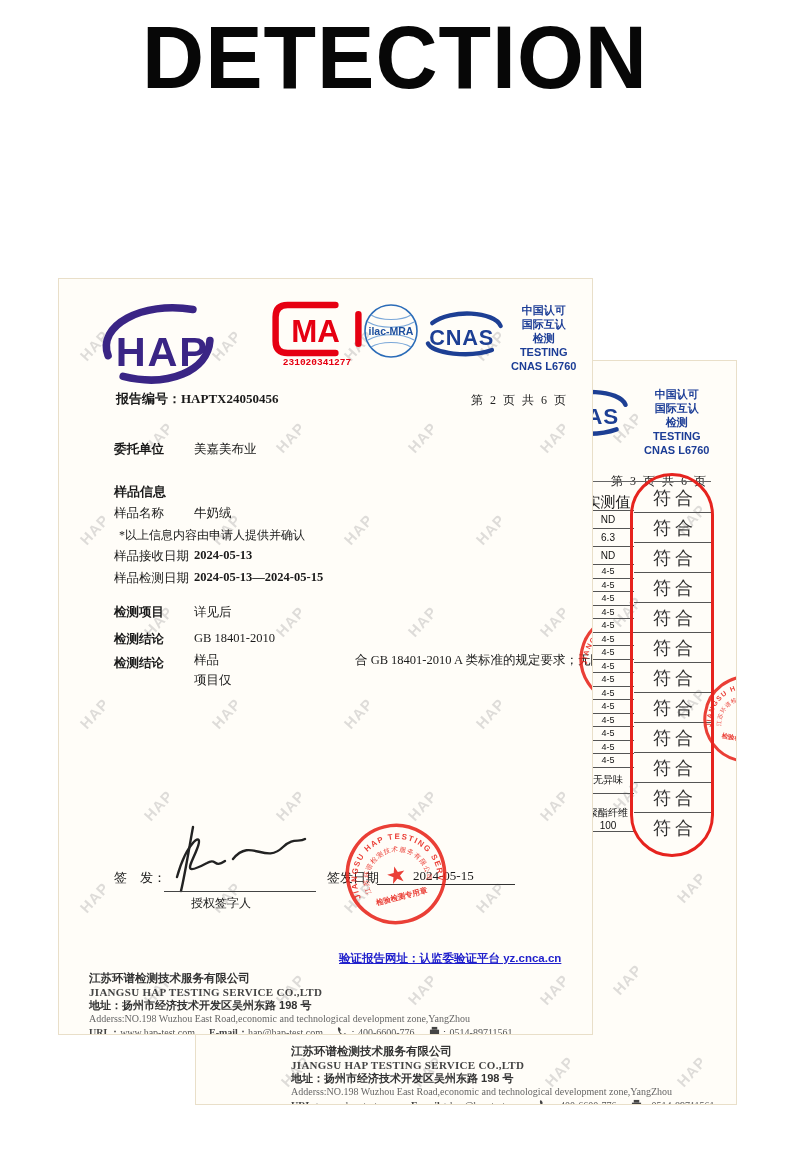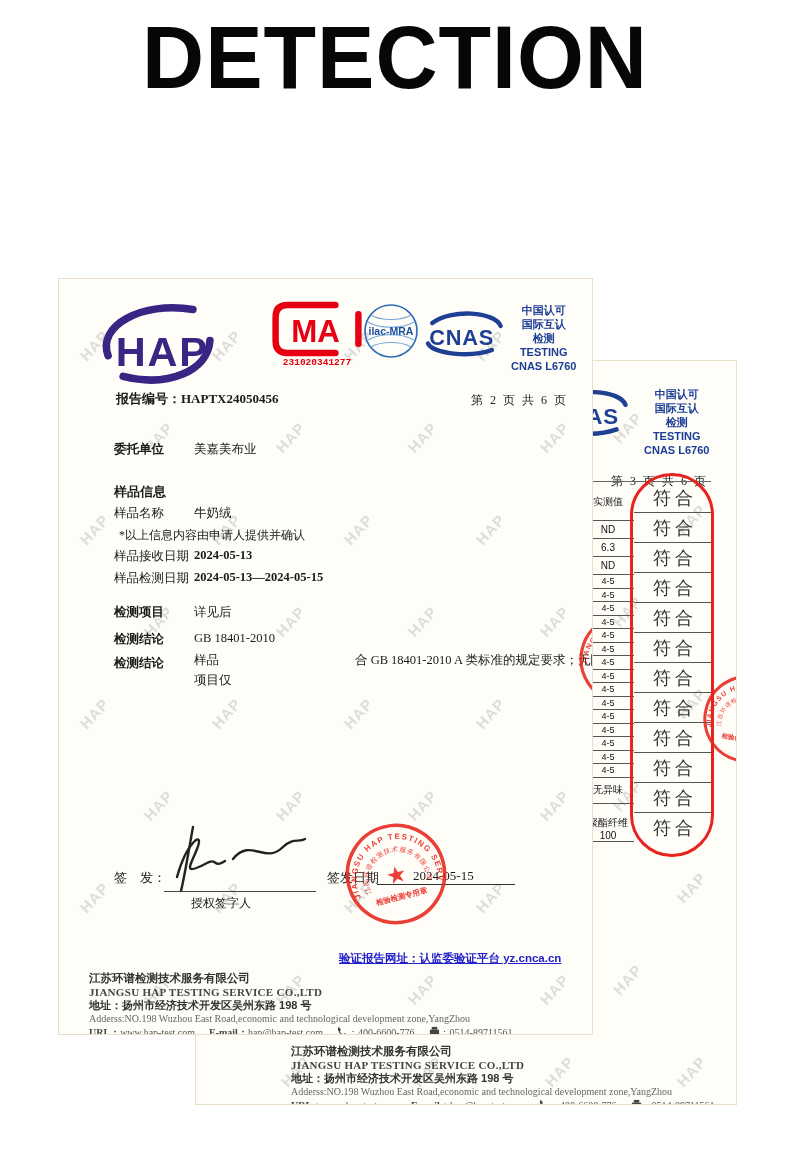--- a/index.html
+++ b/index.html
@@ -73,21 +73,21 @@
   .cf-en1 { font-weight:bold; font-size:11px; color:#444; letter-spacing:0.3px; }
   .cf-zh2 { font-family:"Liberation Sans", sans-serif; font-weight:bold; font-size:11px; color:#333; }
   .cf-en2 { font-size:10px; color:#666; }
   .cf-contact { font-size:10px; color:#555; display:flex; gap:14px; align-items:center; margin-top:2px; }
   .cf-contact b { font-weight:bold; color:#444; }
   .cf-ico { display:inline-block; vertical-align:-1px; }
   
   .c2-pagelabel { position:absolute; left:415px; top:96px; font-size:12px; letter-spacing:2px;margin-top:16px; }
   .c2-topline { position:absolute; left:385px; top:120px; width:130px; border-top:1px solid #666; }
   .mcol { position:absolute; left:386px; top:122px; width:52px; }
-  .mhead { height:38px; line-height:38px; text-align:center; font-size:10px;
+  .mhead { height:28px; line-height:38px; text-align:center; font-size:15px;
     border-bottom:1px solid #555; }
   .mrow { text-align:center; border-bottom:1px solid #555; color:#111;
     font-family:"Liberation Sans", sans-serif; display:flex; align-items:center; justify-content:center; }
   .vcol { position:absolute; left:438px; top:122px; width:78px; }
   .vcell { height:30px; line-height:30px; text-align:center; font-size:18px;
     letter-spacing:4px; text-indent:4px; color:#2e2e2e; border-bottom:1px solid #555; }
   .vcell:last-child { border-bottom:none; }
   .capsule { position:absolute; left:434px; top:112px; width:84px; height:384px;
     border:3.5px solid #e6231e; border-radius:42px; z-index:5; pointer-events:none; }
 </style>

